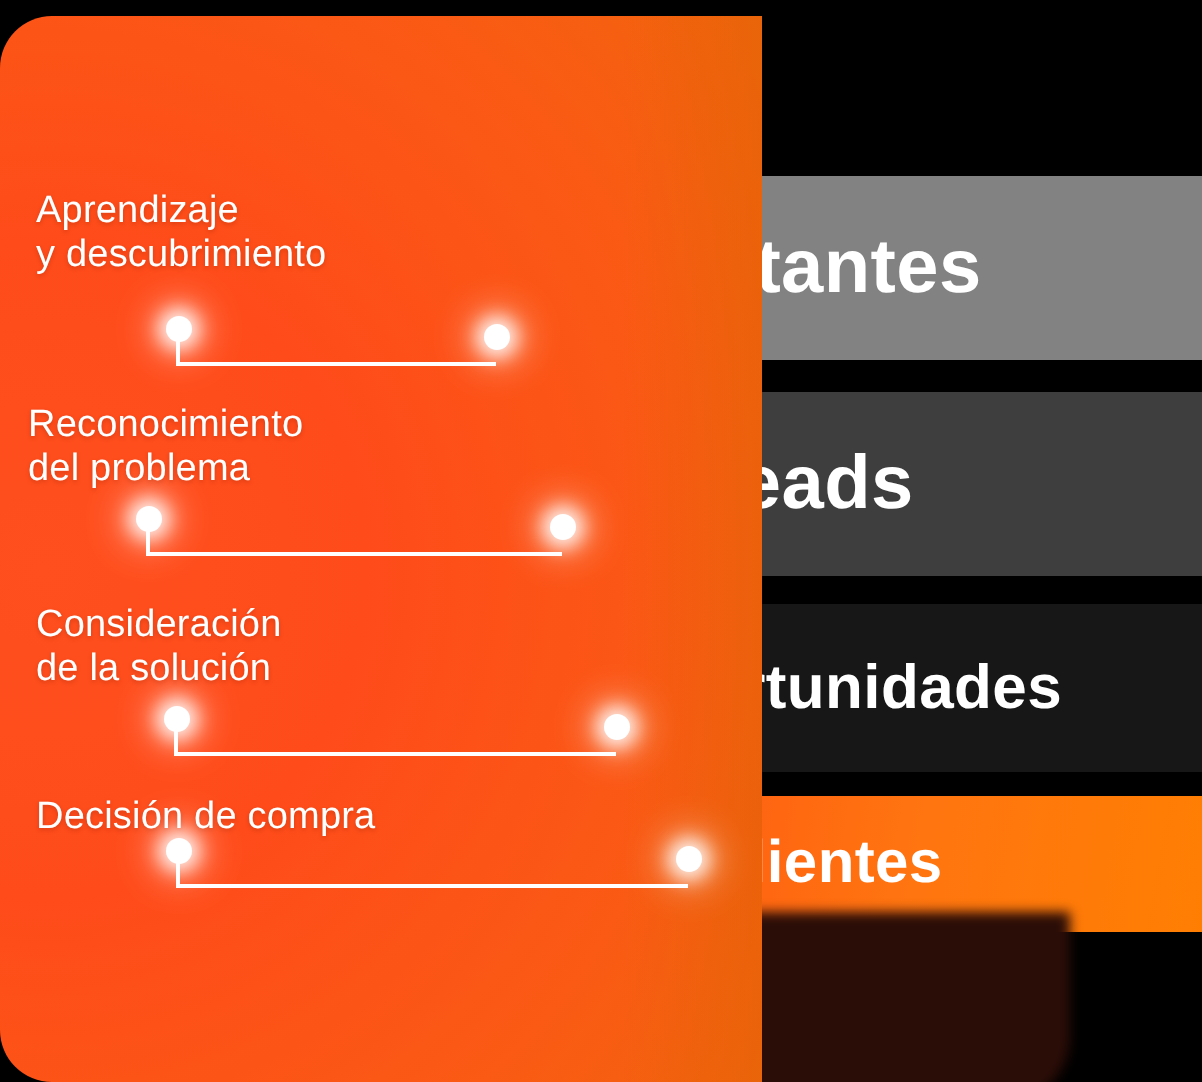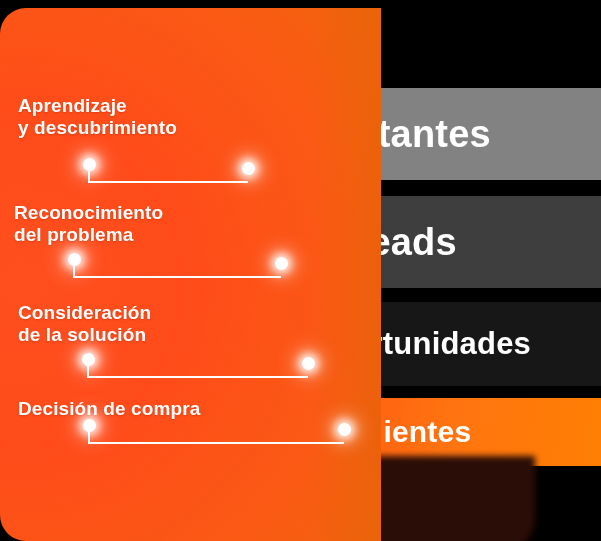--- a/index.html
+++ b/index.html
@@ -67,21 +67,21 @@
   }
   #panel:after{
     content:"";position:absolute;right:0;top:0;bottom:0;width:70px;
     background:linear-gradient(90deg, rgba(255,105,10,0) 0%, rgba(226,100,6,.55) 100%);
     pointer-events:none;
   }
 
   
   .step{ position:absolute; z-index:8; }
   .step .txt{
-    color:#ffffff;font-weight:bold;font-size:19px;line-height:1.17;
+    color:#ffffff;font-weight:normal;font-size:19px;line-height:1.17;
     letter-spacing:.1px;white-space:pre-line;
     text-shadow:0 1px 2px rgba(120,30,0,.28);
   }
   #step-1{ left:18px; top:95px;  }
   #step-2{ left:14px; top:202px; }
   #step-3{ left:18px; top:302px; }
   #step-4{ left:18px; top:398px; }
 
   
   .conn{ position:absolute; z-index:9; height:24px; }

